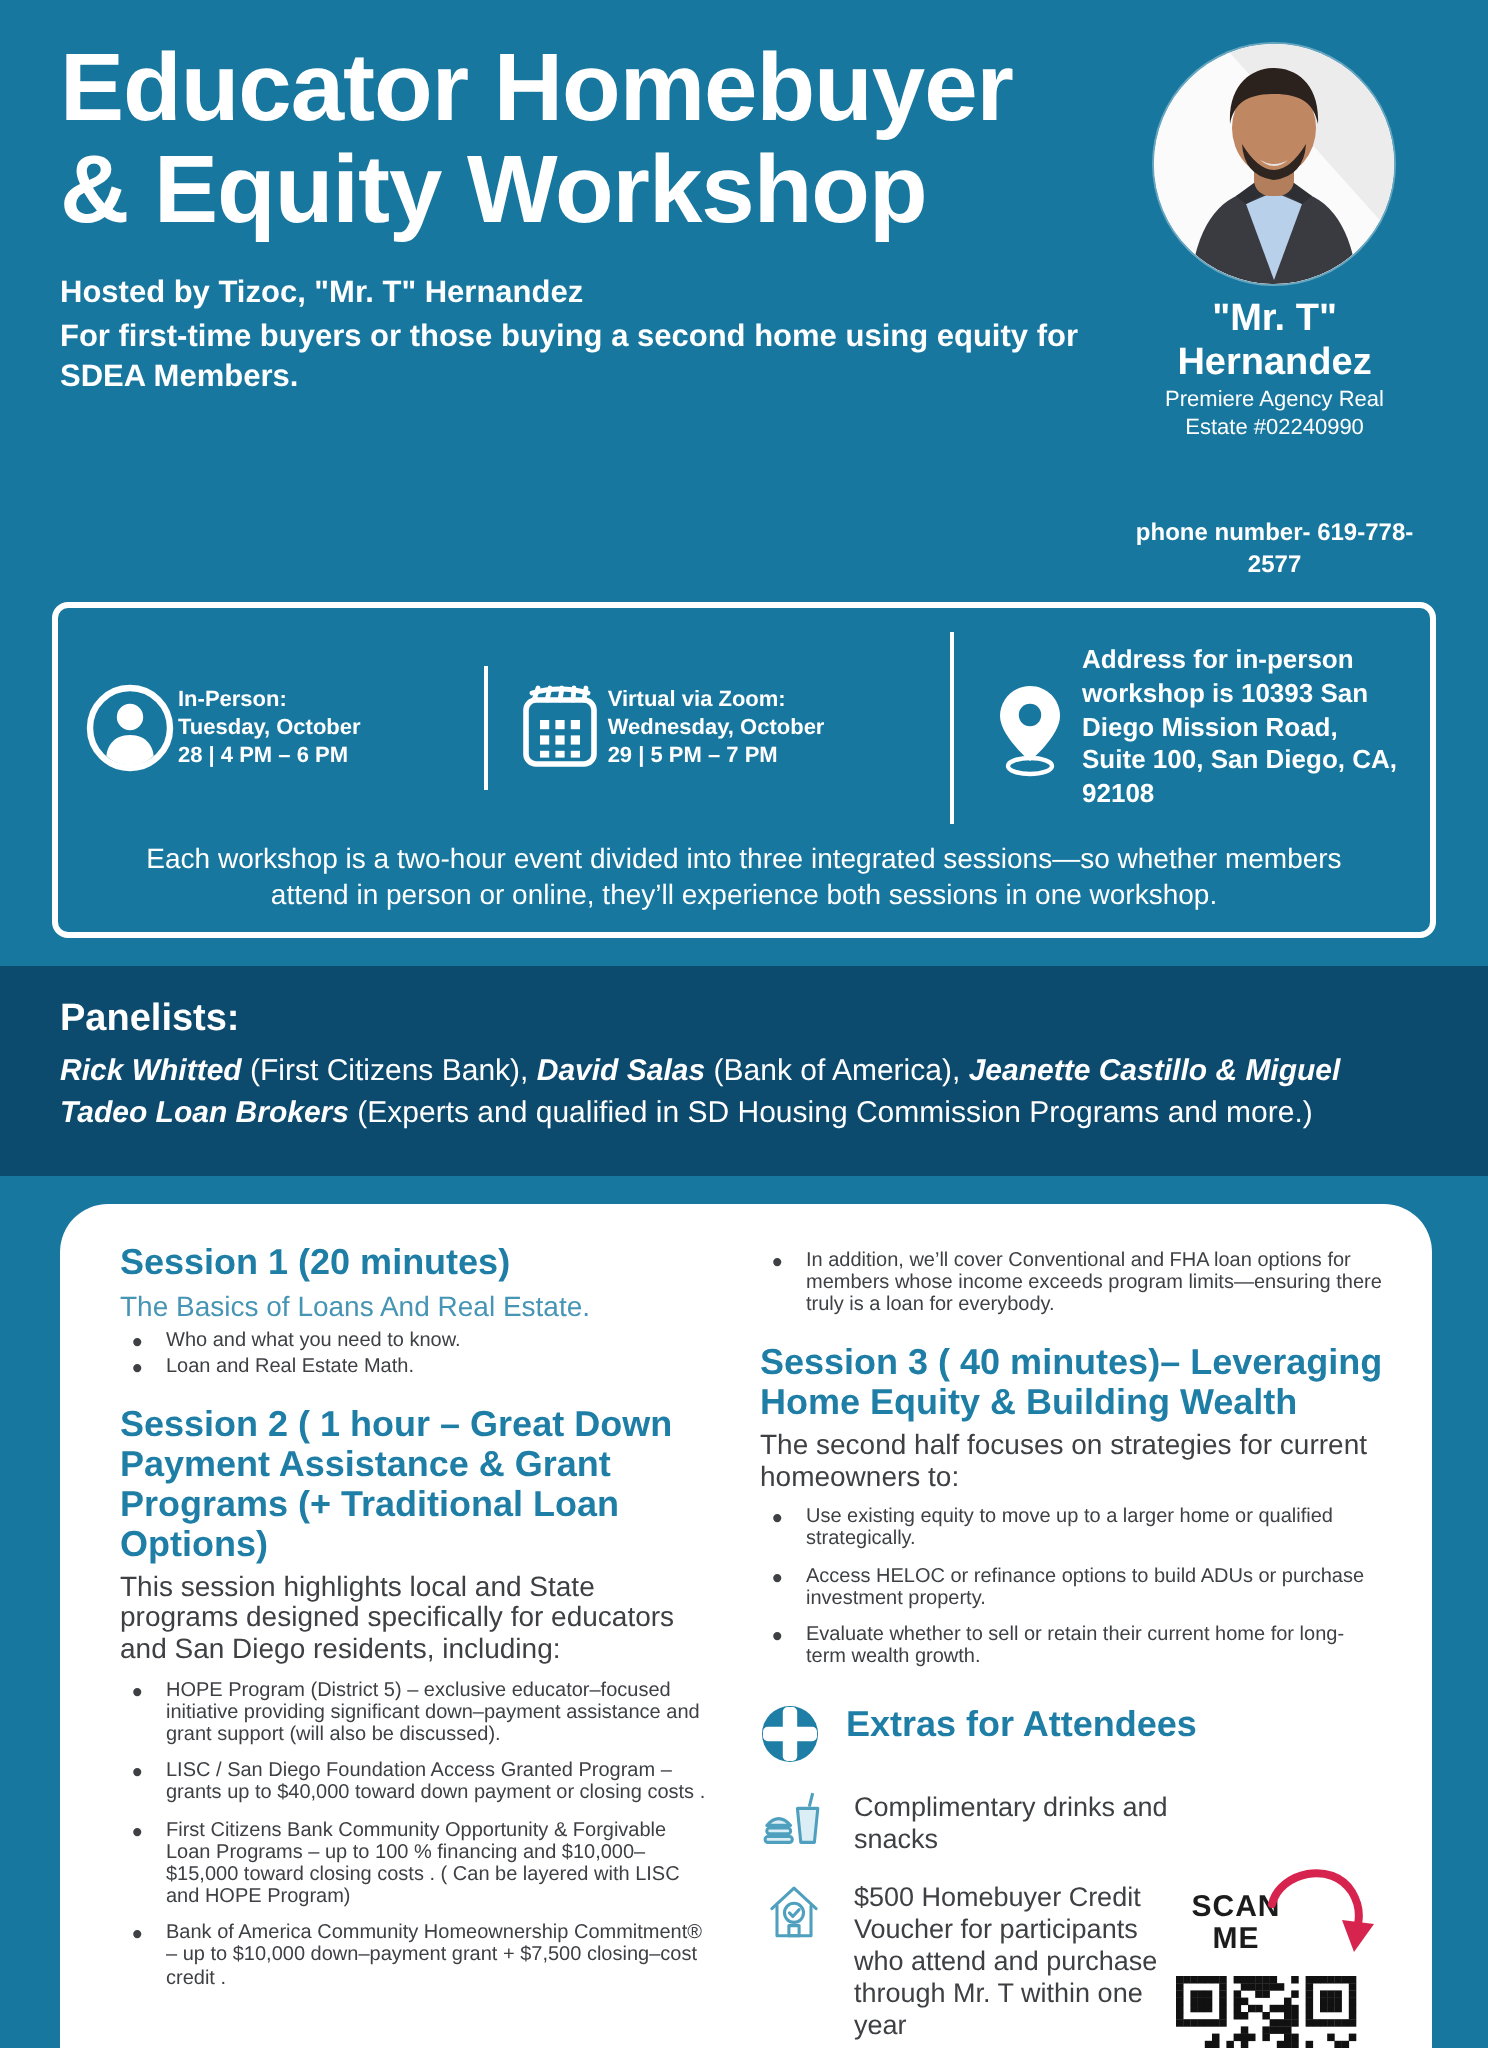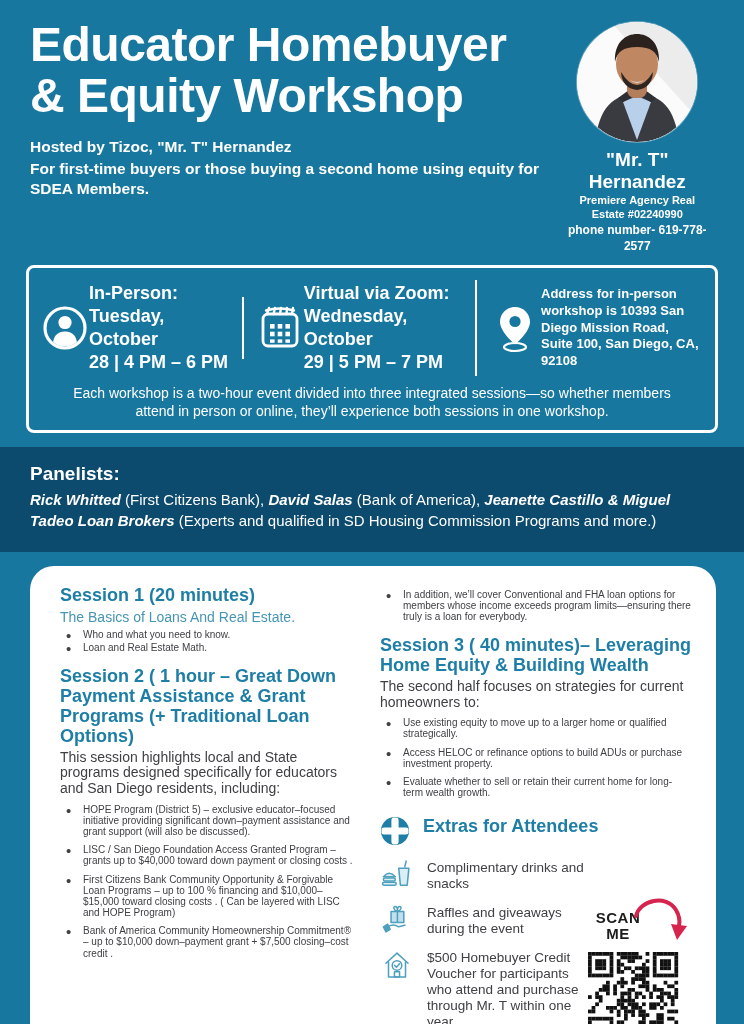--- a/index.html
+++ b/index.html
@@ -11,31 +11,31 @@
   
   .header { display:flex; padding:20px 26px 0 30px; color:#fff; }
   .header-left { width:548px; }
   .page-title { font-size:48px; line-height:1.06; font-weight:bold; letter-spacing:-0.5px; }
   .hosted-block { margin-top:15px; font-size:15.5px; font-weight:bold; line-height:1.34; }
   .hosted-block p + p { margin-top:1px; }
   .header-right { margin-left:auto; width:168px; text-align:center; }
   .avatar { width:120px; height:120px; margin:2px auto 0; border-radius:50%;
             background:#fff; overflow:hidden; box-shadow:0 0 0 1px rgba(255,255,255,.35); }
   .agent-name { margin-top:7px; font-size:19px; font-weight:bold; }
-  .agent-sub { font-size:11px; font-weight:bold; line-height:1.3; }
-  .agent-phone { font-size:12px; font-weight:bold; line-height:1.35; }
+  .agent-sub { font-size:11px; font-weight:normal; line-height:1.3; }
+  .agent-phone { font-size:12px; font-weight:bold; line-height:1.35;margin-top:36px; }
 
   
   .info-box { margin:11px 26px 0; border:3px solid #fff; border-radius:8px;
               padding:12px 12px 9px; color:#fff; }
   .info-cols { display:flex; align-items:center; }
   .info-col { display:flex; align-items:center; gap:0; }
   .col-a { width:212px; } .col-b { width:238px; padding-left:6px; } .col-c { flex:1; padding-left:6px; }
   .info-icon { flex:0 0 auto; }
-  .info-title, .info-line { font-size:18px; font-weight:bold; line-height:1.28; }
+  .info-title, .info-line { font-size:11px; font-weight:bold; line-height:1.28; }
   .addr-text { font-size:13px; font-weight:bold; line-height:1.28; width:162px; }
   .info-divider { width:2px; background:#fff; margin:0 6px; }
   .div-1 { height:62px; } .div-2 { height:96px; }
   .info-note { margin:8px auto 0; width:600px; text-align:center;
                font-size:14px; line-height:1.32; }
 
   
   .panelists { margin-top:14px; background:#0c4a6e; color:#fff; padding:14px 30px 20px; }
   .panelists-label { font-size:19px; font-weight:bold; line-height:1.35; }
   .panelists-text { font-size:15px; line-height:1.44; margin-top:2px; }
@@ -238,34 +238,20 @@
                 <g stroke="#4FA0BE" stroke-width="1.8" fill="#dceef5" stroke-linejoin="round">
                   <path d="M22,12 L34,12 L32,32 L24,32 Z"></path>
                   <line x1="29" y1="11" x2="31" y2="3" fill="none"></line>
                   <path d="M4,22 Q11,14 18,22 Z"></path>
                   <rect x="4" y="23.5" width="14" height="3.5" rx="1.7"></rect>
                   <rect x="3" y="28.5" width="16" height="3.5" rx="1.7"></rect>
                 </g>
               </svg>
             </span>
             <div class="itext">Complimentary drinks and snacks</div>
-          </div>
-          <div class="extras-item">
-            <span class="extras-icon">
-              <svg width="34" height="34" viewBox="0 0 40 40">
-                <g stroke="#4FA0BE" stroke-width="1.8" fill="none" stroke-linejoin="round">
-                  <rect x="13" y="10" width="15" height="13" fill="#bfe0ec"></rect>
-                  <line x1="20.5" y1="10" x2="20.5" y2="23"></line>
-                  <path d="M20.5,10 C16,9 15,4 18,4 C21,4 20.5,10 20.5,10 C20.5,10 20,4 23,4 C26,4 25,9 20.5,10 Z"></path>
-                  <path d="M6,30 Q14,23 22,28 L30,26"></path>
-                  <path d="M4,28 L9,25 L12,31 L7,34 Z" fill="#4FA0BE"></path>
-                </g>
-              </svg>
-            </span>
-            <div class="itext">Raffles and giveaways during the event</div>
           </div>
           <div class="extras-item">
             <span class="extras-icon">
               <svg width="34" height="34" viewBox="0 0 40 40">
                 <g stroke="#4FA0BE" stroke-width="1.8" fill="none" stroke-linejoin="round" stroke-linecap="round">
                   <path d="M7,18 L20,6 L33,18"></path>
                   <path d="M10,16.5 L10,34 L30,34 L30,16.5"></path>
                   <circle cx="20" cy="20.5" r="5.6"></circle>
                   <path d="M17.3,20.5 L19.3,22.6 L23,18.6"></path>
                   <rect x="17" y="28" width="6" height="6"></rect>

